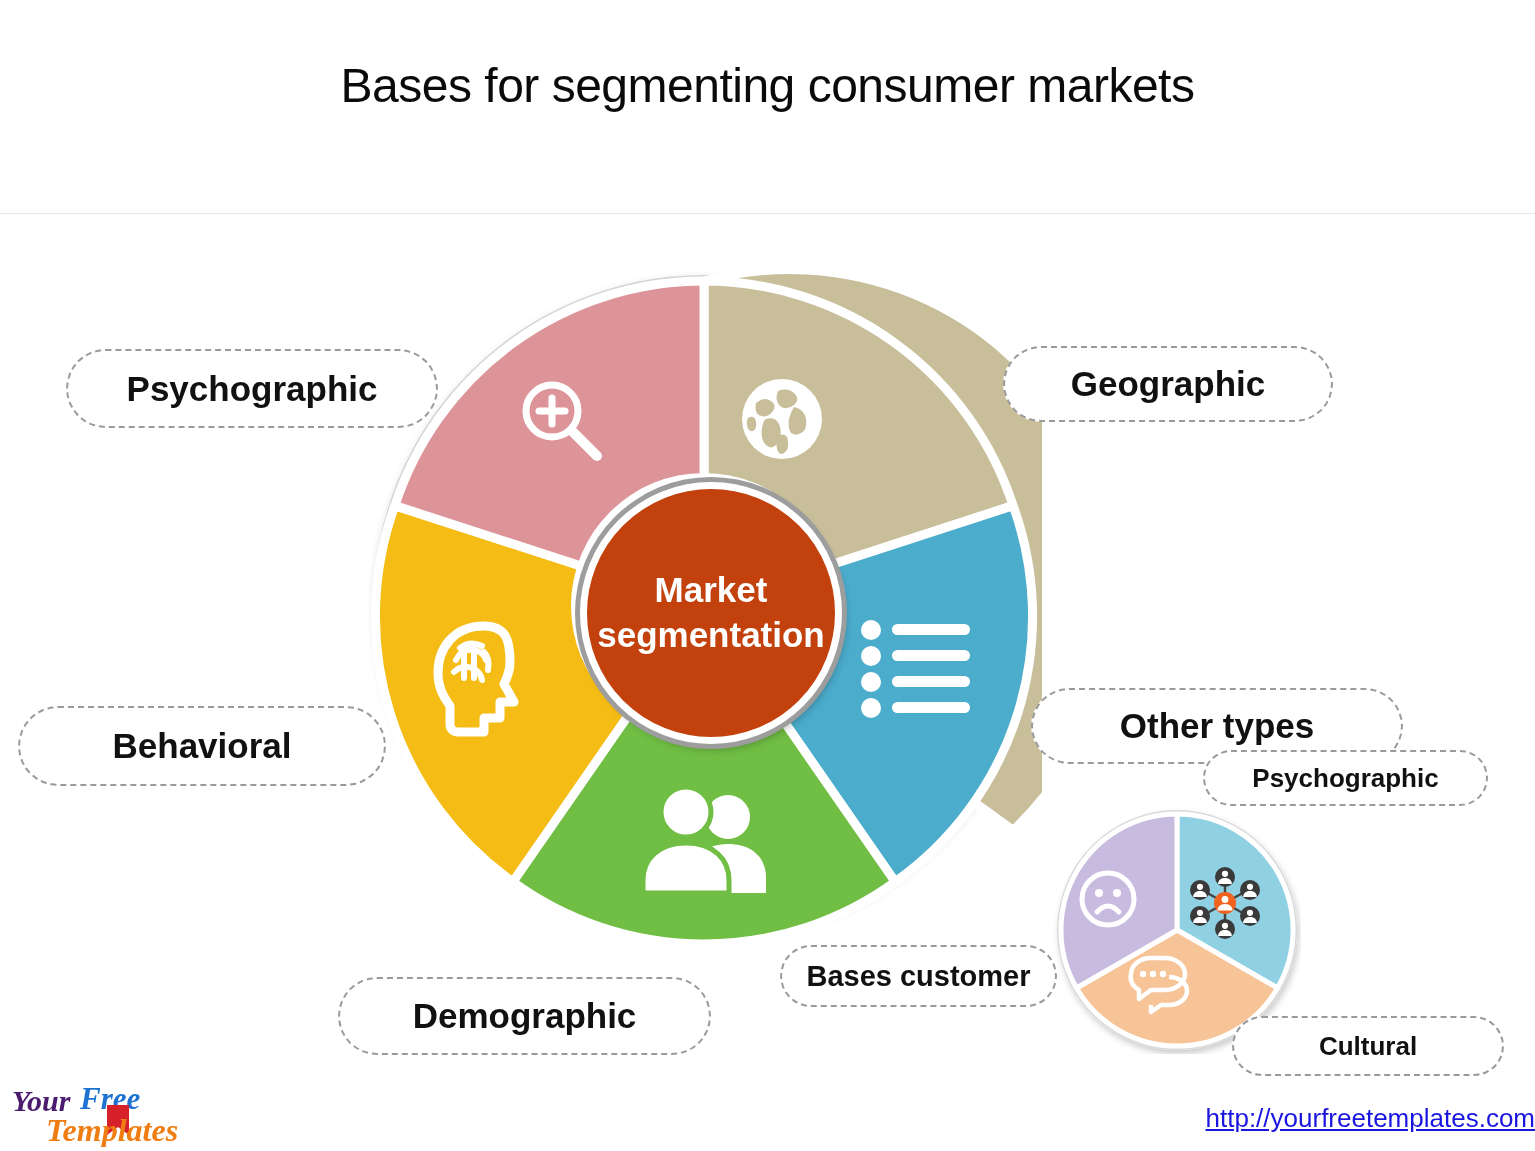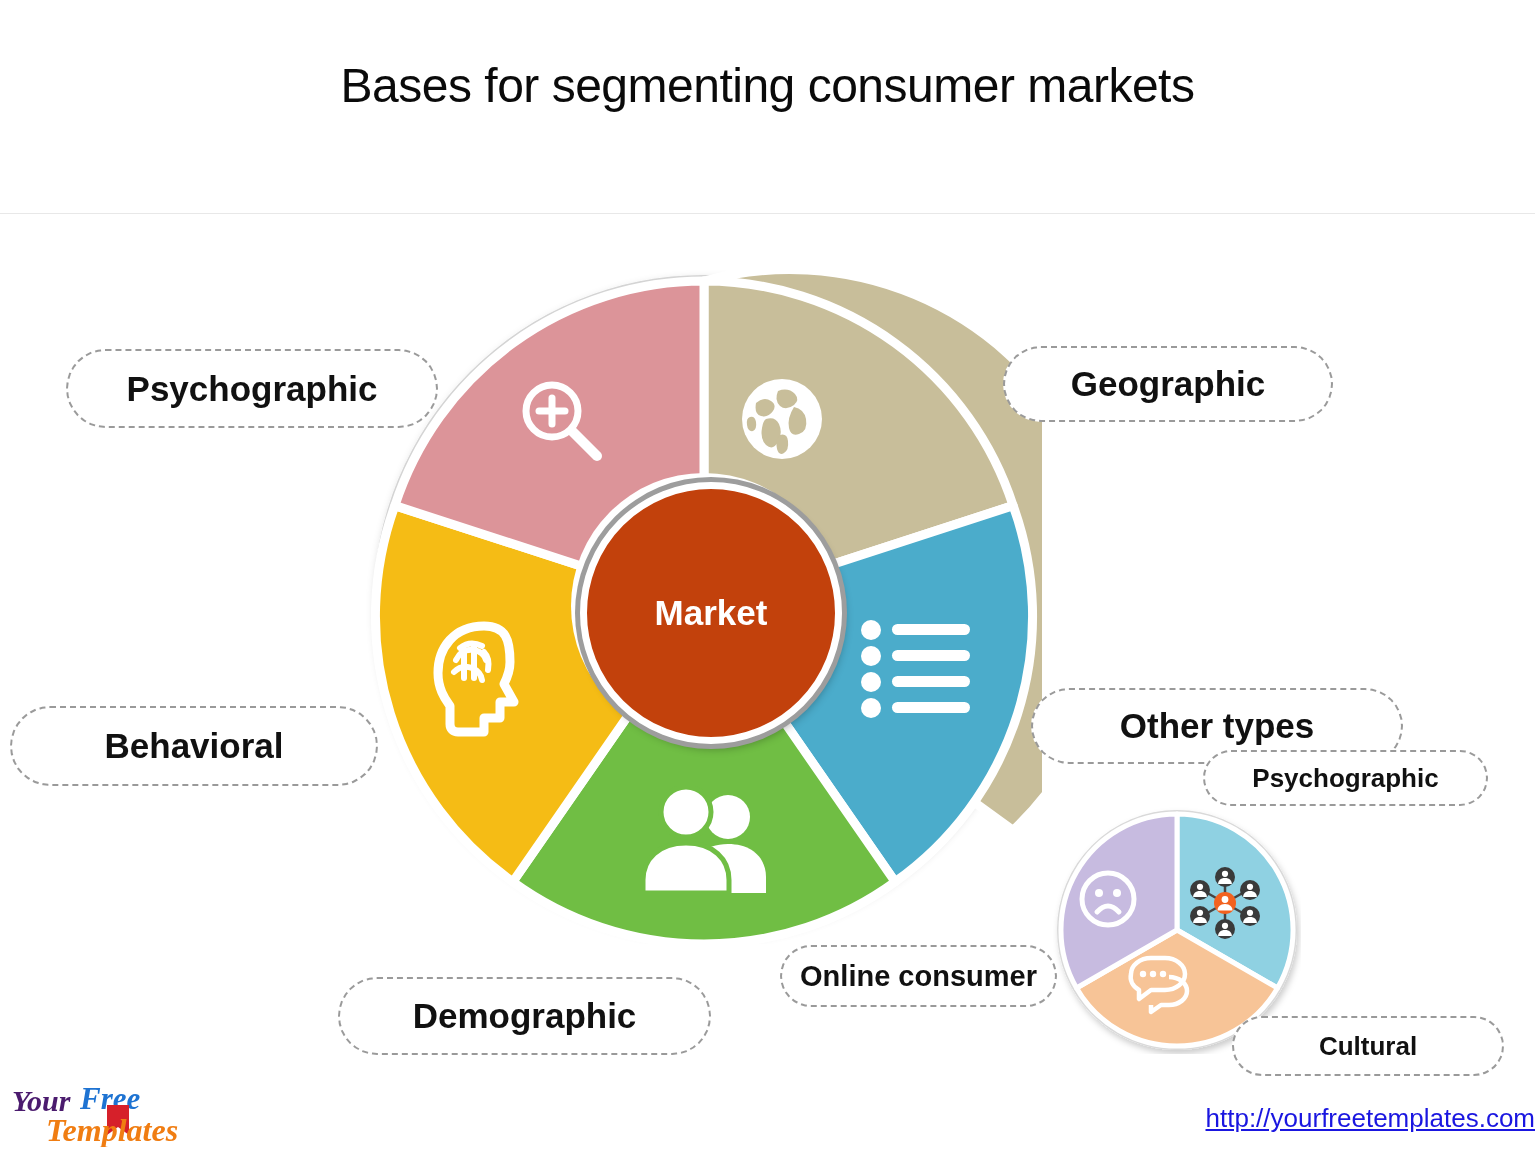--- a/index.html
+++ b/index.html
@@ -53,21 +53,21 @@
     font-weight: bold;
     text-align: center;
     z-index: 30;
   }
   .pill.big   { font-size: 35px; }
   .pill.mid   { font-size: 29px; }
   .pill.small { font-size: 26px; }
 
   #pill-psychographic { left: 66px;   top: 349px;  width: 372px; height: 79px; }
   #pill-geographic    { left: 1003px; top: 346px;  width: 330px; height: 76px; }
-  #pill-behavioral    { left: 10px;   top: 706px;  width: 368px; height: 80px; }
+  #pill-behavioral    { left: 18px;   top: 706px;  width: 368px; height: 80px; }
   #pill-othertypes    { left: 1031px; top: 688px;  width: 372px; height: 76px; }
   #pill-generational  { left: 1203px; top: 750px;  width: 285px; height: 56px; }
   #pill-demographic   { left: 338px;  top: 977px;  width: 373px; height: 78px; }
   #pill-onlinecust    { left: 780px;  top: 945px;  width: 277px; height: 62px; }
   #pill-cultural      { left: 1232px; top: 1016px; width: 272px; height: 60px; }
 
   
   #donut-wrap {
     position: absolute;
     left: 366px;
@@ -253,20 +253,21 @@
         <path d="M32 30 q10 -8 22 -2"></path>
         <path d="M46 26 l0 34"></path>
         <path d="M36 34 l0 26"></path>
         <path d="M56 34 q6 6 4 18"></path>
       </g>
     </svg>
   </div>
 
   <div id="center-hub">
     <div class="hub-line">Market</div>
+    <div class="hub-line">segmentation</div>
   </div>
 </div>
 
 <div id="smallpie-wrap">
   <svg width="248" height="248" viewBox="0 0 248 248" aria-hidden="true">
     <defs>
       <filter id="spieShadow" x="-25%" y="-25%" width="150%" height="150%">
         <feDropShadow dx="2" dy="4" stdDeviation="3" flood-color="#000000" flood-opacity="0.20"></feDropShadow>
       </filter>
     </defs>
@@ -366,21 +367,21 @@
 <div class="pill big" id="pill-othertypes">
   <span>Other types</span>
 </div>
 <div class="pill small" id="pill-generational">
   <span>Psychographic</span>
 </div>
 <div class="pill big" id="pill-demographic">
   <span>Demographic</span>
 </div>
 <div class="pill mid" id="pill-onlinecust">
-  <span>Online consumer</span>
+  <span>Bases customer</span>
 </div>
 <div class="pill small" id="pill-cultural">
   <span>Cultural</span>
 </div>
 
 <div id="footer-logo">
   <svg width="220" height="68" viewBox="0 0 220 68">
     <text x="4" y="32" font-family="'Liberation Serif', serif" font-size="30" font-weight="bold" font-style="italic" fill="#4B1B6E">Your</text>
     <text x="72" y="30" font-family="'Liberation Serif', serif" font-size="31" font-weight="bold" font-style="italic" fill="#1E73D2">Free</text>
     <path d="M99 26 l22 0 l0 30 l-11 -8 l-11 8 Z" fill="#D6202A"></path>

